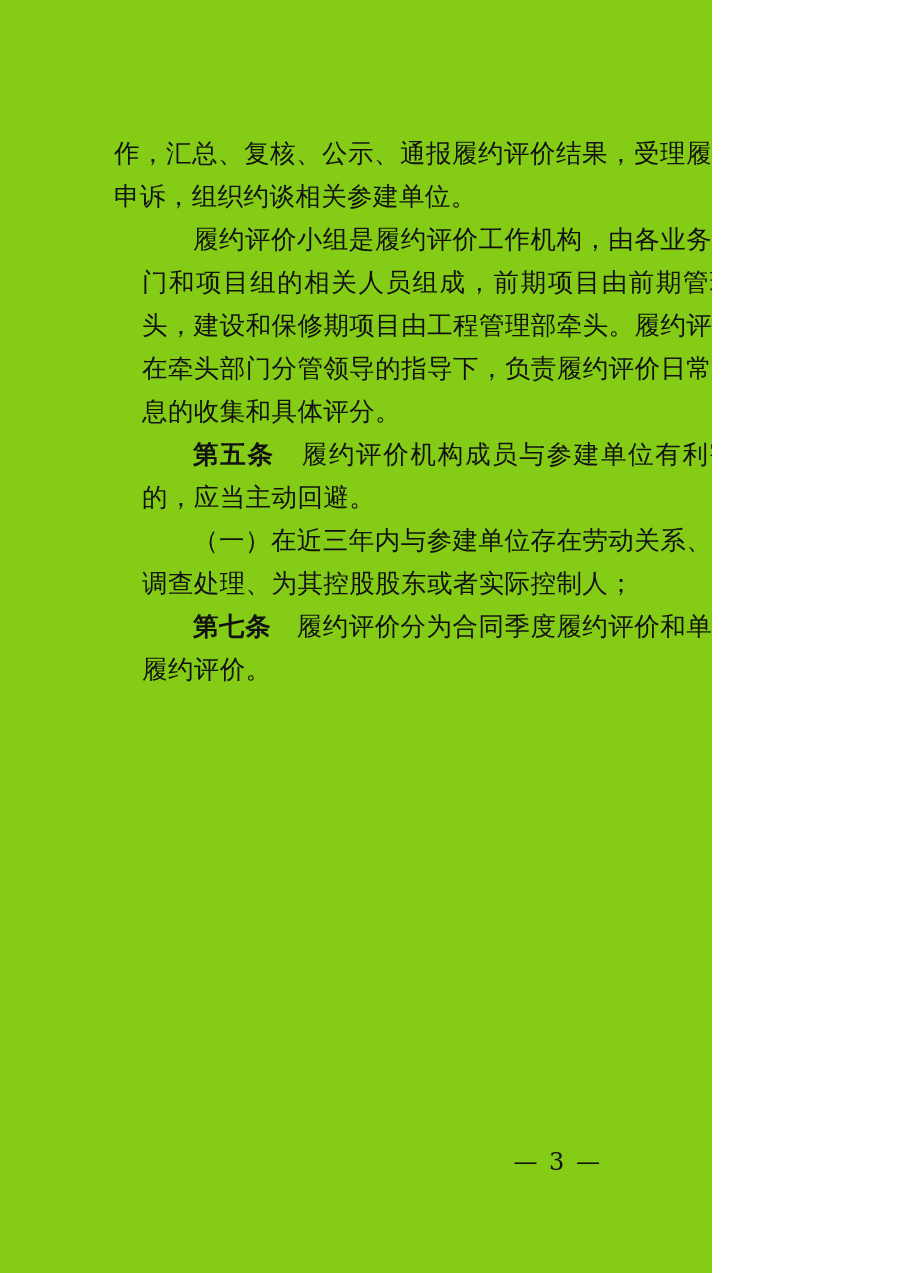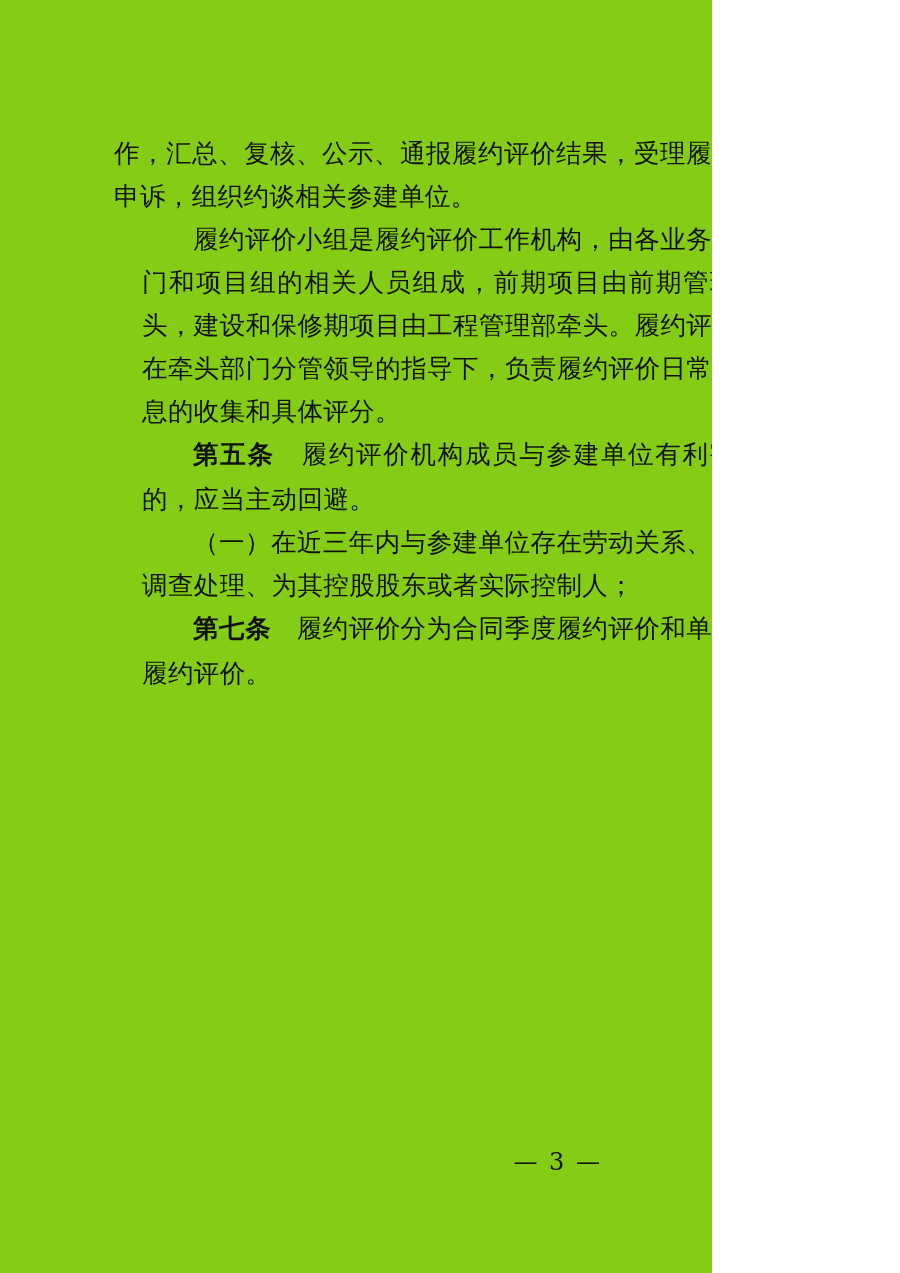--- a/index.html
+++ b/index.html
@@ -33,21 +33,21 @@
     font-weight: 400;
   }
   .para.indent {
     text-indent: 2em;
     margin-left: 28px;
   }
   .para.flush {
     text-indent: 0;
   }
   .art-label {
-    font-family: Liberation Mono, monospace;
+    font-family: Liberation Serif, serif;
     font-weight: 700;
     letter-spacing: 0.5px;
   }
   .art-gap {
     display: inline-block;
     width: 1em;
   }
   .pagenum {
     position: absolute;
     left: 0;

